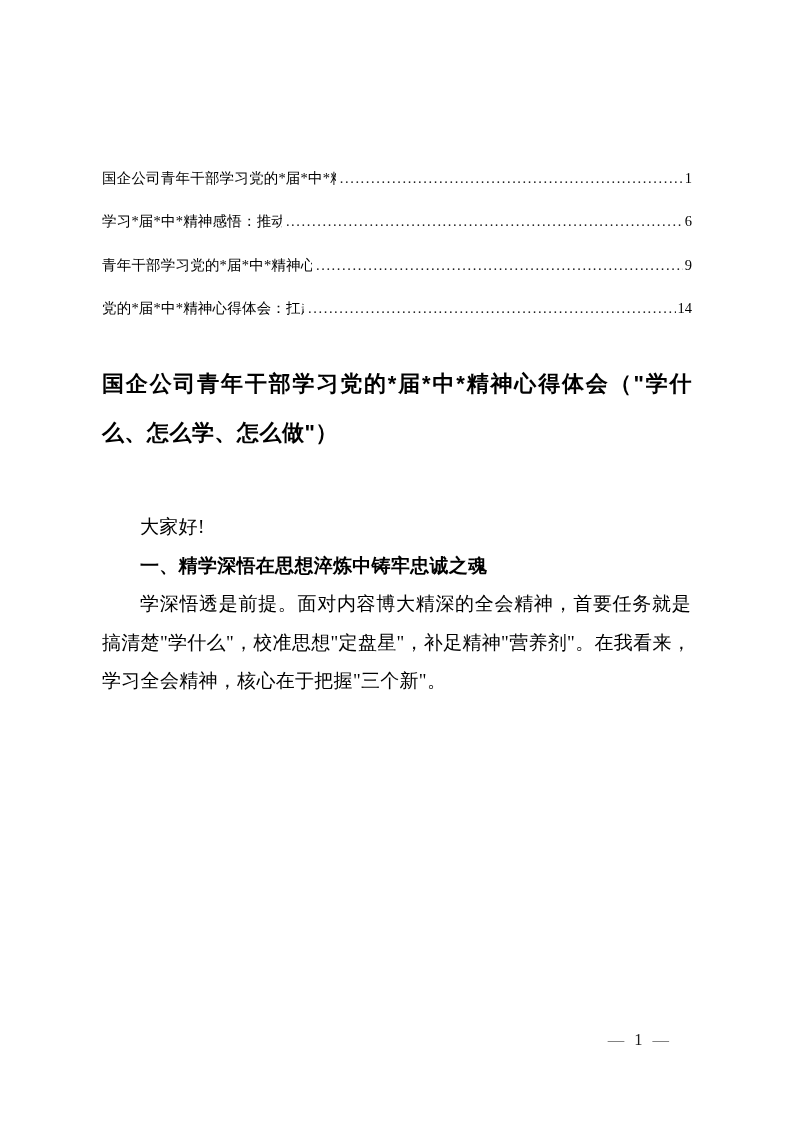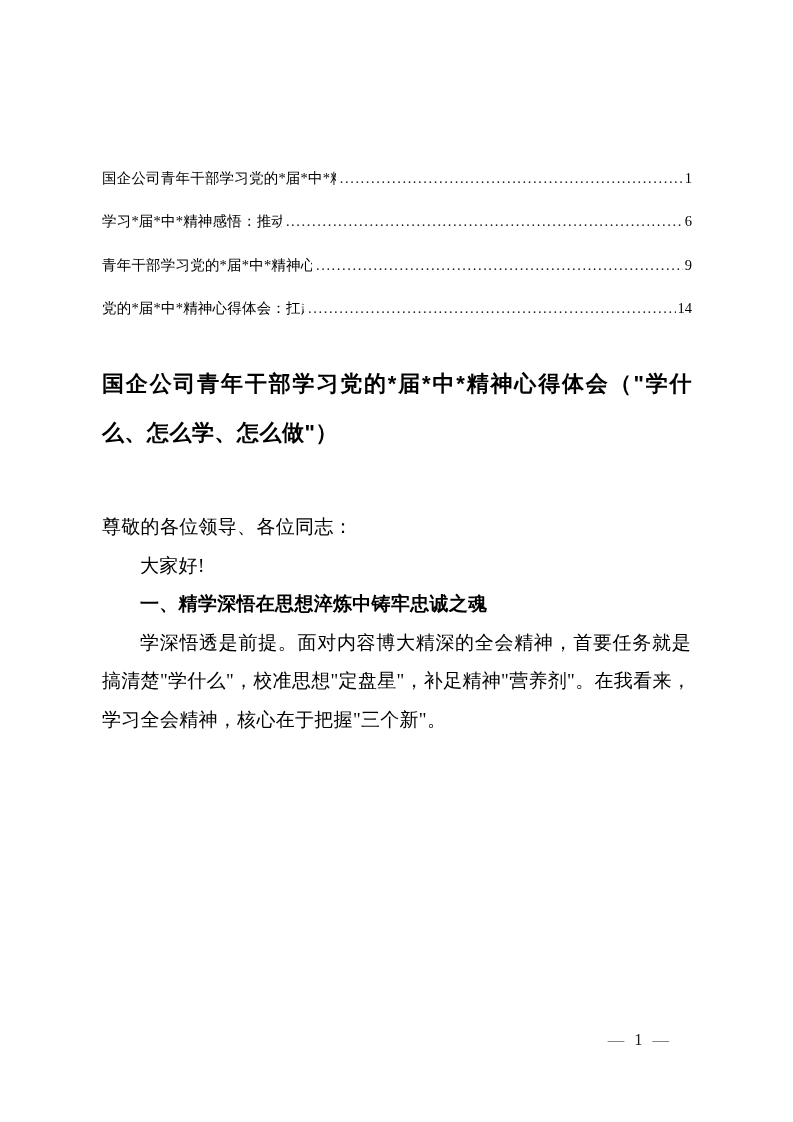--- a/index.html
+++ b/index.html
@@ -120,21 +120,20 @@
     <div class="toc-row">
       <span class="toc-text">党的*届*中*精神心得体会：扛起时代赋予基层党组织的使命担当</span>
       <span class="toc-dots"></span>
       <span class="toc-page">14</span>
     </div>
   </div>
 
   <h1 class="doc-title">国企公司青年干部学习党的*届*中*精神心得体会（"学什么、怎么学、怎么做"）</h1>
 
   <div class="doc-body">
-    <p class="no-indent">尊敬的各位领导、各位同志：</p>
     <p>大家好!</p>
     <p class="section-heading">一、精学深悟在思想淬炼中铸牢忠诚之魂</p>
     <p>学深悟透是前提。面对内容博大精深的全会精神，首要任务就是搞清楚"学什么"，校准思想"定盘星"，补足精神"营养剂"。在我看来，学习全会精神，核心在于把握"三个新"。</p>
   </div>
 
   <div class="page-footer">
     <span class="dash">—</span><span class="num">1</span><span class="dash">—</span>
   </div>
 
 </div>

